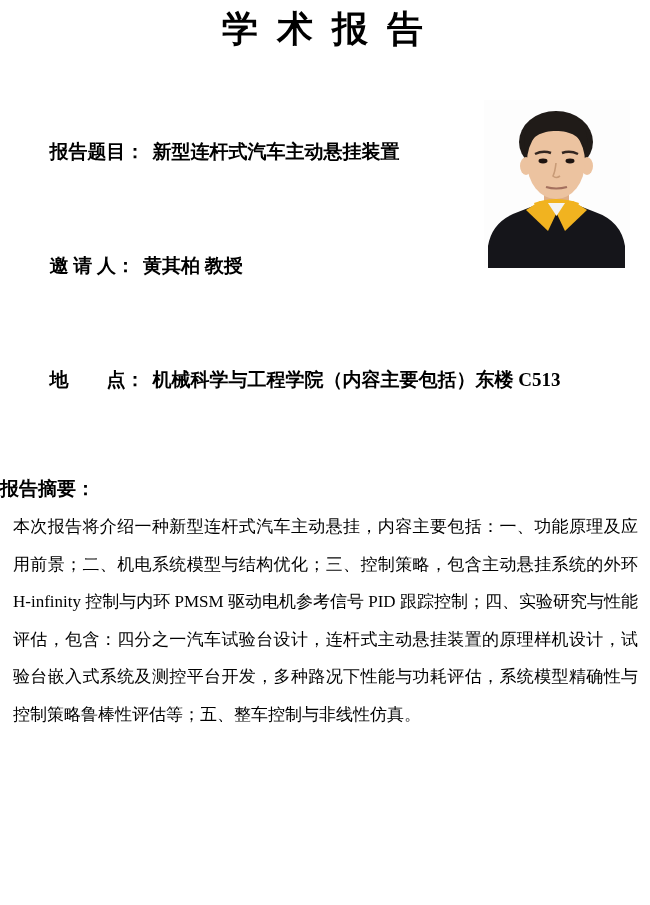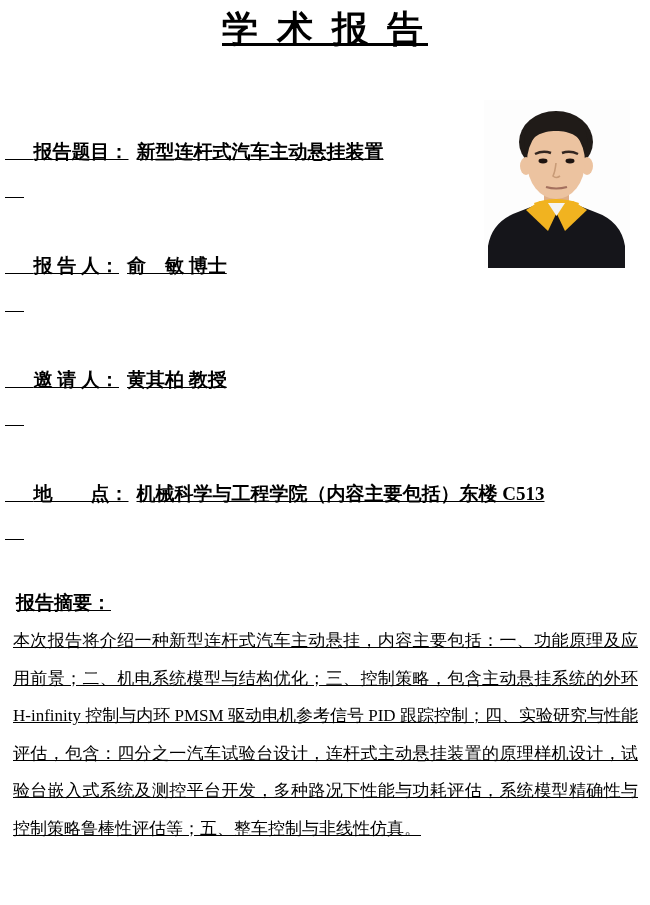--- a/index.html
+++ b/index.html
@@ -12,52 +12,51 @@
     position: relative;
     overflow: hidden;
     background: #ffffff;
     color: #000000;
     font-family: "Liberation Serif", "DejaVu Serif", serif;
   }
   .page {
     position: relative;
     width: 650px;
     height: 757px;
-    text-decoration: underline;
   }
   .title {
     margin: 0;
     padding-top: 8px;
     text-align: center;
     font-size: 36px;
     font-weight: bold;
     letter-spacing: 5px;
     line-height: 42px;
     white-space: pre;
   }
   .info-block {
     margin-top: 45px;
-    padding-left: 5px;
+    padding-left: 21px;
   }
   .info-row {
     font-size: 19px;
     font-weight: bold;
     line-height: 38px;
     white-space: pre;
   }
   .info-label {
     display: inline;
   }
   .info-value {
     display: inline;
     padding-left: 8px;
   }
   .section-heading {
     margin: 0;
-    padding-left: 16px;
+    padding-left: 0;
     font-size: 19px;
     font-weight: bold;
     line-height: 38px;
   }
   .abstract-heading {
     margin-top: 33px;
   }
   .para {
     margin: 0;
     padding: 0 12px 0 13px;
@@ -76,23 +75,20 @@
 </head>
 <body>
 
 <div class="page">
 
   <h1 class="title">学 术 报 告</h1>
 
   <div class="info-block">
     <div class="info-row">
       <span class="info-label">报告题目：</span><span class="info-value">新型连杆式汽车主动悬挂装置</span>
-    </div>
-    <div class="info-row">
-      <span class="info-label">报 告 人：</span><span class="info-value">俞　敏 博士</span>
     </div>
     <div class="info-row">
       <span class="info-label">邀 请 人：</span><span class="info-value">黄其柏 教授</span>
     </div>
     <div class="info-row">
       <span class="info-label">地　　点：</span><span class="info-value">机械科学与工程学院（内容主要包括）东楼 C513</span>
     </div>
   </div>
 
   <div class="photo-frame">

